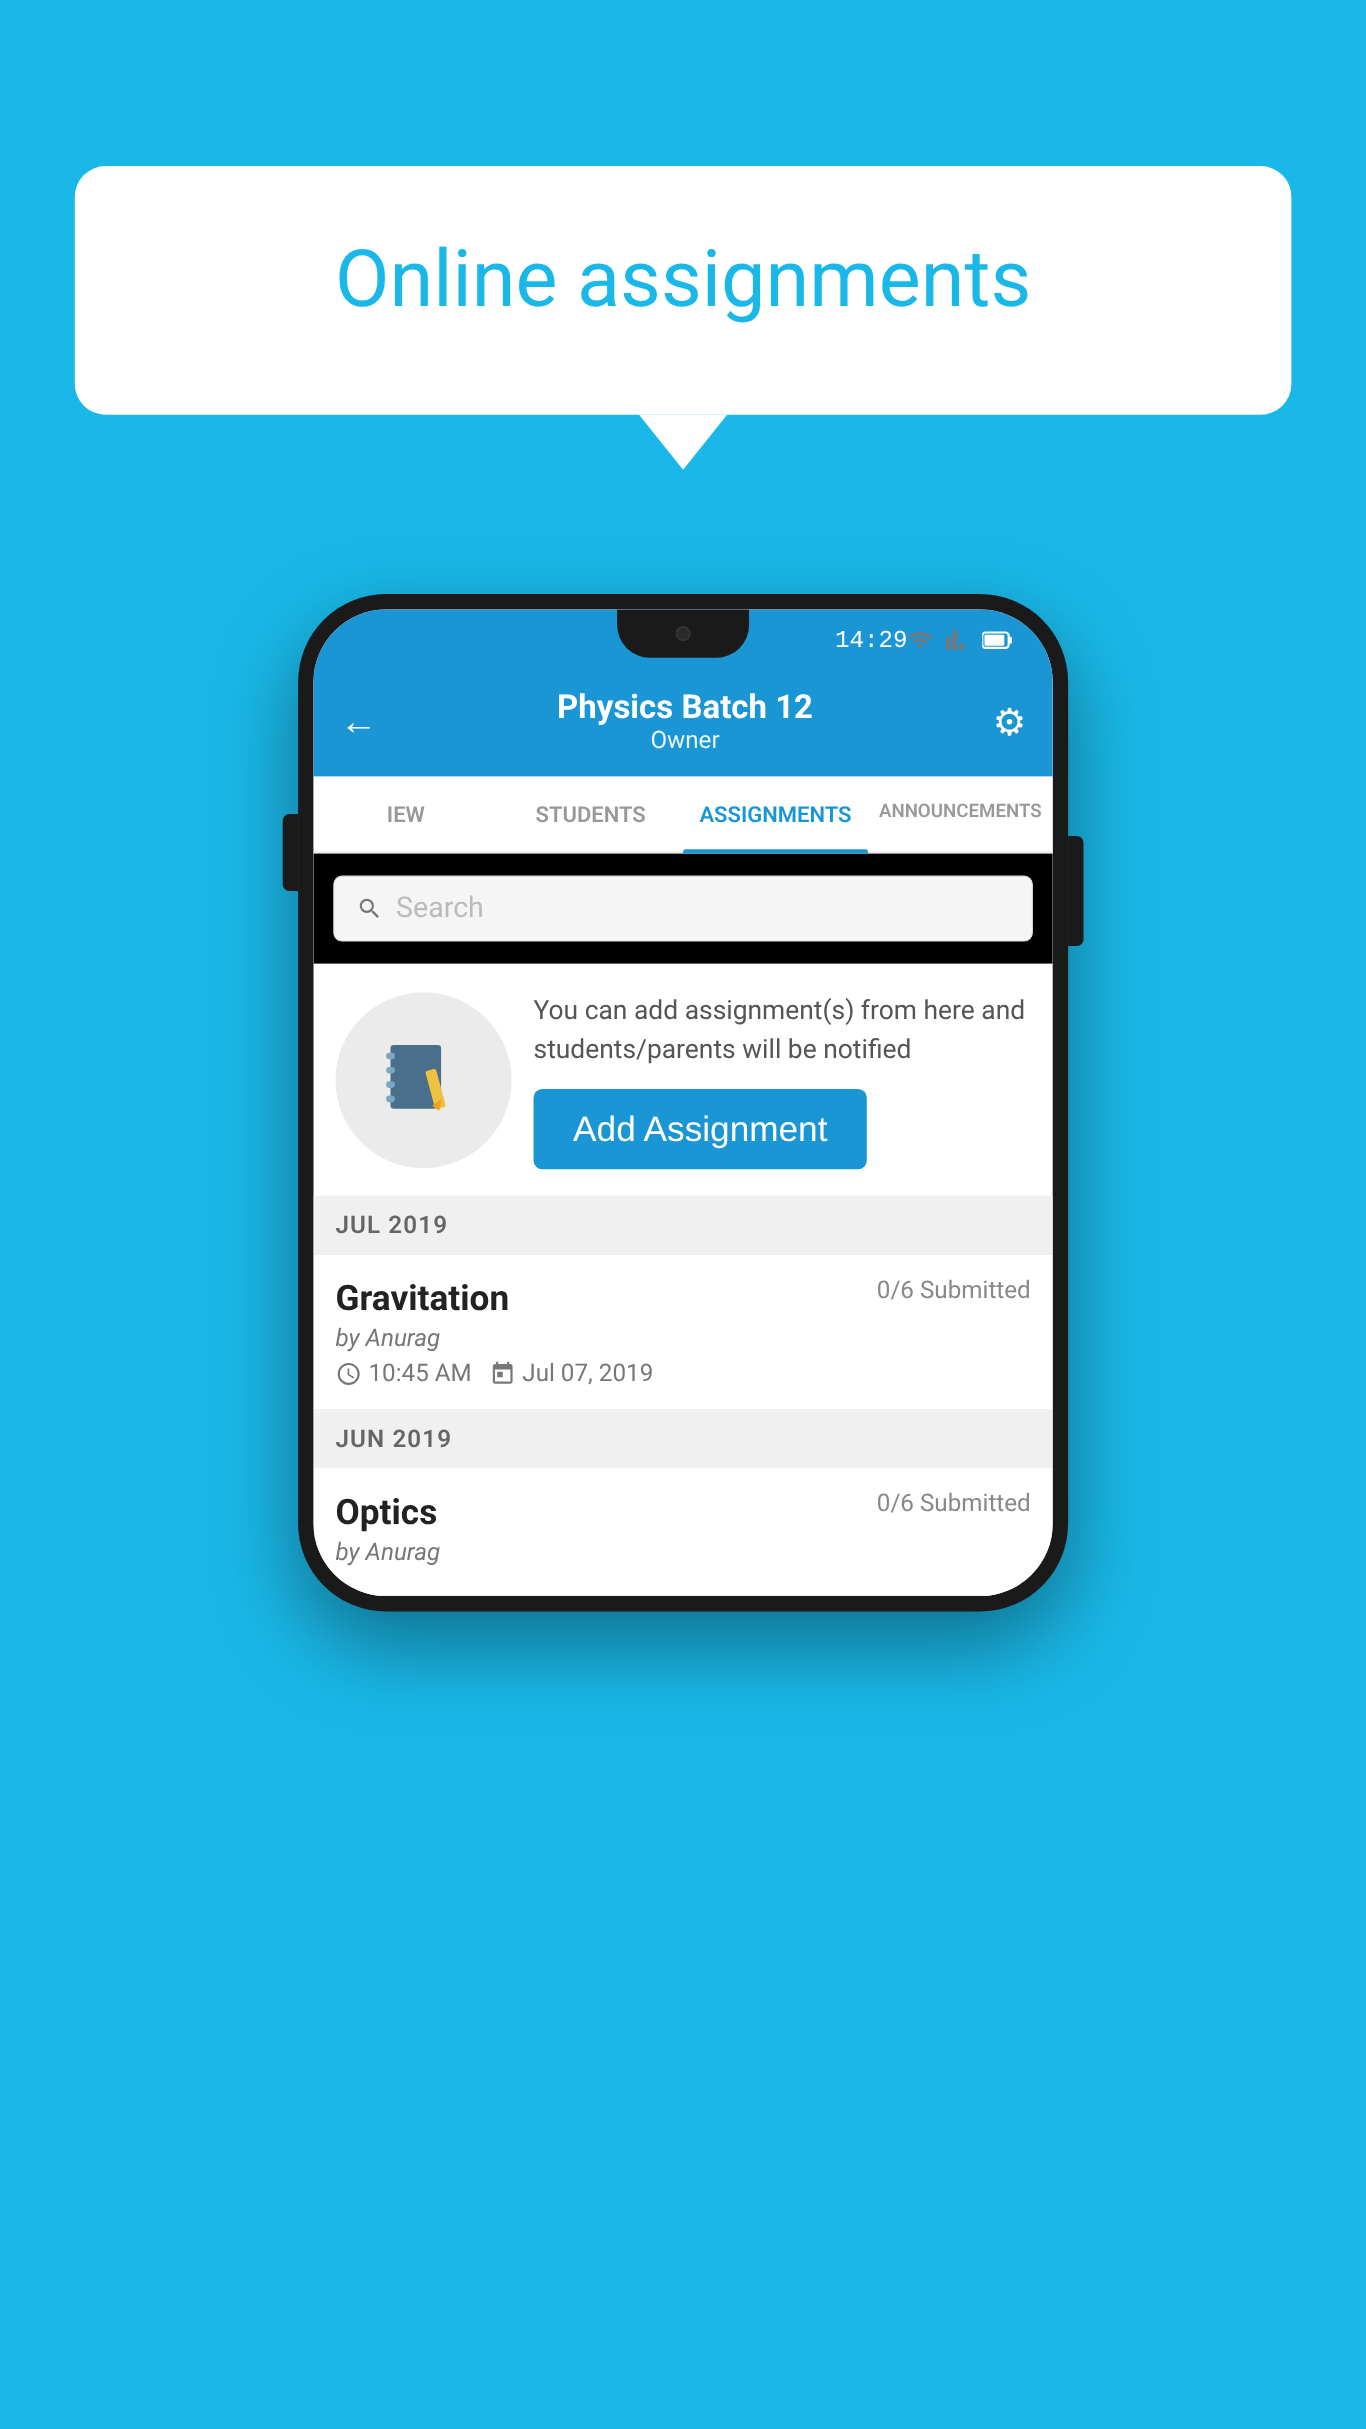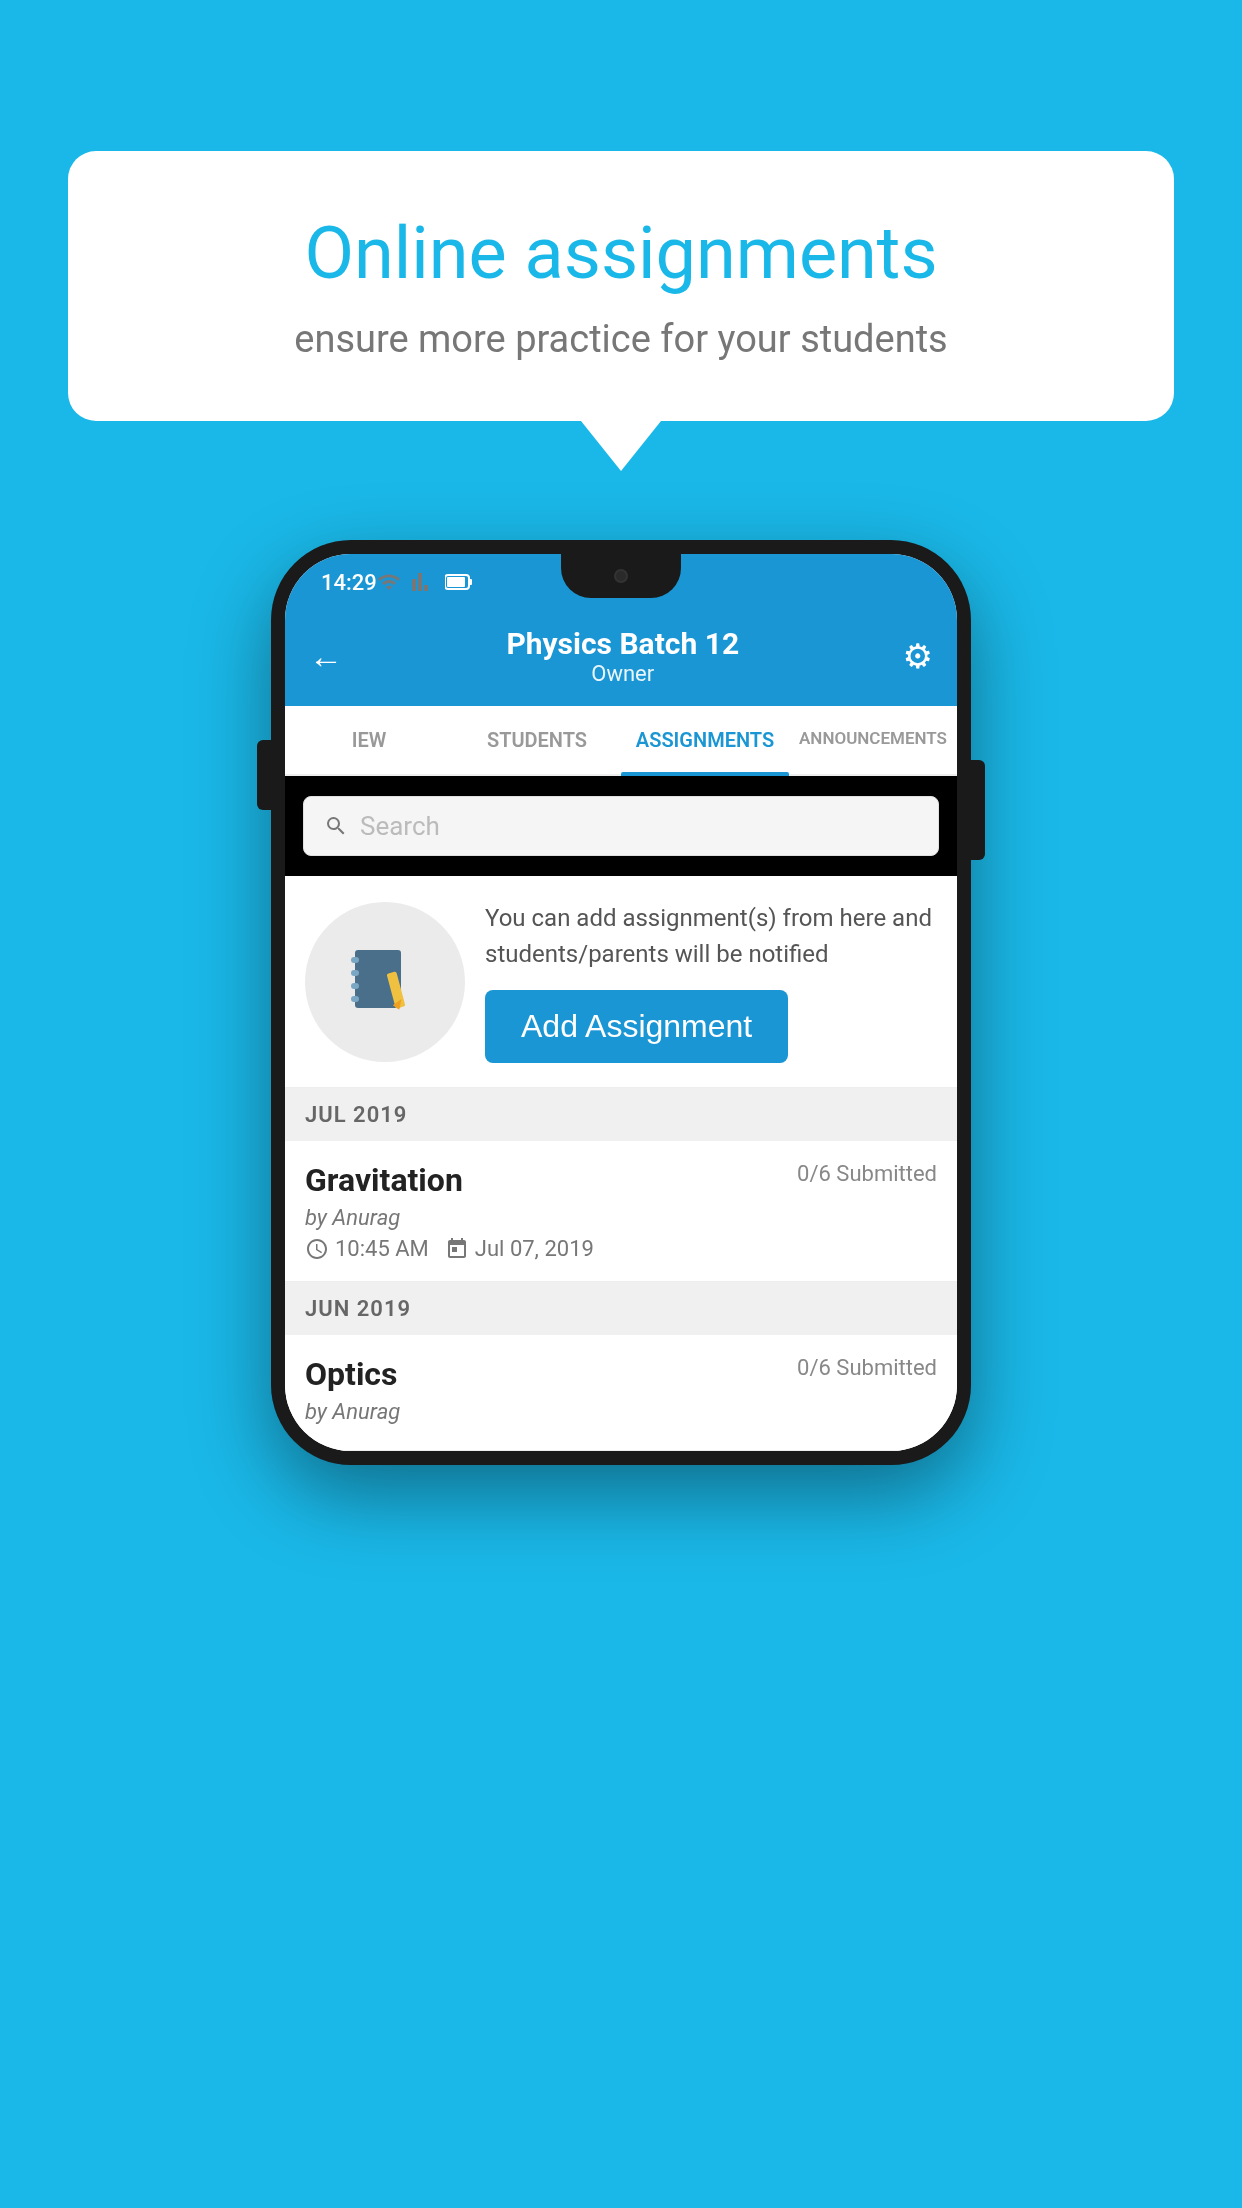--- a/index.html
+++ b/index.html
@@ -101,23 +101,24 @@
       overflow: hidden;
       position: relative;
     }
 
     
     .status-bar {
       background: #1a96d4;
       height: 56px;
       display: flex;
       align-items: center;
-      justify-content: flex-start;
+      justify-content: flex-end;
       padding: 0 36px;
       position: relative;
+      font-family: Liberation Mono, monospace;
     }
 
     
     .notch {
       position: absolute;
       top: 0;
       left: 50%;
       transform: translateX(-50%);
       width: 120px;
       height: 44px;
@@ -344,21 +345,20 @@
       height: 24px;
       fill: #777;
     }
   </style>
 </head>
 <body>
 
 <div class="speech-bubble-wrapper">
   <div class="speech-bubble">
     <div class="speech-bubble-title">Online assignments</div>
-    <div class="speech-bubble-subtitle">ensure more practice for your students</div>
   </div>
   <div class="speech-bubble-arrow"></div>
 </div>
 
 <div class="phone-wrapper">
   <div class="phone-frame">
     <div class="phone-screen">
 
       <div class="status-bar">
         <span class="status-time">14:29</span>

